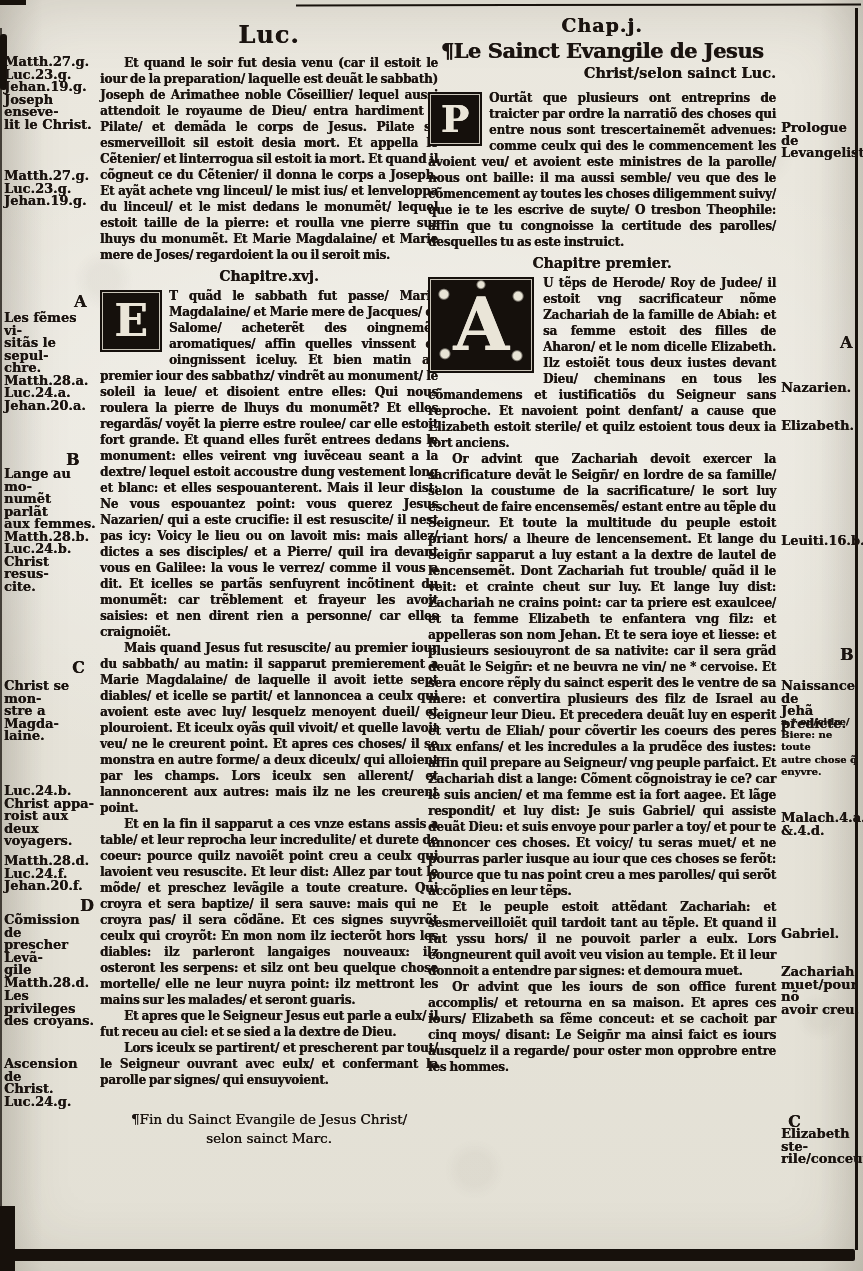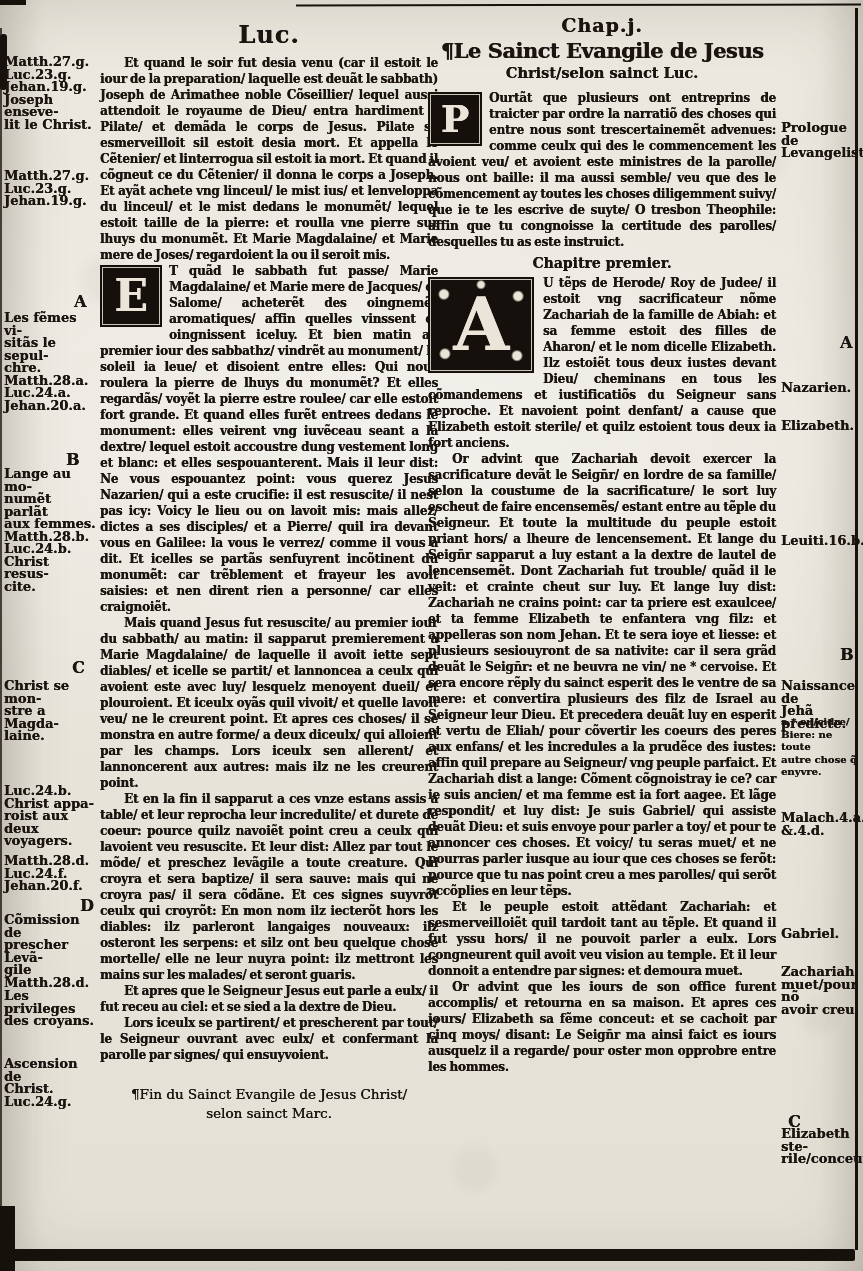--- a/index.html
+++ b/index.html
@@ -33,21 +33,21 @@
   .blob-bottomleft{left:0;top:1206px;width:15px;height:65px;}
 
   .col{position:absolute;}
   .col-left{left:100px;top:20px;width:338px;}
   .col-right{left:428px;top:14px;width:348px;}
 
   .running-head{font-size:24px;font-weight:bold;text-align:center;margin:0 0 6px;letter-spacing:1px;text-shadow:.4px 0 0 currentColor;}
   .col-right .running-head{font-size:19px;margin:0 0 2px;}
 
   .title-1{font-size:21px;font-weight:bold;text-align:center;margin:2px 0 0;letter-spacing:-.5px;text-shadow:.5px 0 0 currentColor;}
-  .title-2{font-size:14.5px;font-weight:bold;text-align:center;margin:1px 0 9px;text-shadow:.3px 0 0 currentColor;}
+  .title-2{font-size:14.5px;font-weight:bold;text-align:right;margin:1px 0 9px;text-shadow:.3px 0 0 currentColor;}
 
   .body{font-size:12px;line-height:16px;font-weight:bold;text-align:justify;margin:0;
         letter-spacing:-.2px;word-spacing:-1px;text-shadow:.3px 0 0 currentColor;}
   .indent{text-indent:24px;}
   .chap-head{font-size:14px;font-weight:bold;text-align:center;margin:5px 0 4px;text-shadow:.3px 0 0 currentColor;}
   .colophon{font-size:13.5px;line-height:19px;font-weight:normal;text-align:center;margin-top:22px;white-space:pre-line;text-shadow:.3px 0 0 currentColor;}
   .catchword{font-size:12px;font-weight:bold;text-align:right;padding-right:32px;margin-top:6px;}
 
   .dropcap{float:left;background:#15100c;color:#eae5d8;text-align:center;
            font-family:"DejaVu Serif", serif;font-weight:bold;
@@ -123,20 +123,21 @@
 Matth.28.d.</div>
   <div class="mnote" style="top:990px">Les privileges
 des croyans.</div>
   <div class="mnote" style="top:1058px">Ascension de
 Christ.
 Luc.24.g.</div>
 
   <main class="col col-left">
     <h1 class="running-head">Luc.</h1>
     <p class="body indent">Et quand le soir fut desia venu (car il estoit le iour de la preparation/ laquelle est deuãt le sabbath) Joseph de Arimathee noble Cõseillier/ lequel aussi attendoit le royaume de Dieu/ entra hardiment a Pilate/ et demãda le corps de Jesus. Pilate se esmerveilloit sil estoit desia mort. Et appella le Cẽtenier/ et linterrogua sil estoit ia mort. Et quand il cõgneut ce du Cẽtenier/ il donna le corps a Joseph. Et ayãt achete vng linceul/ le mist ius/ et lenveloppa du linceul/ et le mist dedans le monumẽt/ lequel estoit taille de la pierre: et roulla vne pierre sur lhuys du monumẽt. Et Marie Magdalaine/ et Marie mere de Joses/ regardoient la ou il seroit mis.</p>
+    <h2 class="chap-head">Chapitre.xvj.</h2>
     <p class="body">
       <span class="dropcap dc-md">E</span>
       <span>T quãd le sabbath fut passe/ Marie Magdalaine/ et Marie mere de Jacques/ et Salome/ acheterẽt des oingnemẽs aromatiques/ affin quelles vinssent et oingnissent iceluy. Et bien matin au premier iour des sabbathz/ vindrẽt au monument/ le soleil ia leue/ et disoient entre elles: Qui nous roulera la pierre de lhuys du monumẽt? Et elles regardãs/ voyẽt la pierre estre roulee/ car elle estoit fort grande. Et quand elles furẽt entrees dedans le monument: elles veirent vng iuvẽceau seant a la dextre/ lequel estoit accoustre dung vestement long et blanc: et elles sespouanterent. Mais il leur dist: Ne vous espouantez point: vous querez Jesus Nazarien/ qui a este crucifie: il est resuscite/ il nest pas icy: Voicy le lieu ou on lavoit mis: mais allez/ dictes a ses disciples/ et a Pierre/ quil ira devant vous en Galilee: la vous le verrez/ comme il vous a dit. Et icelles se partãs senfuyrent incõtinent du monumẽt: car trẽblement et frayeur les avoit saisies: et nen dirent rien a personne/ car elles craignoiẽt.</span>
     </p>
     <p class="body indent">Mais quand Jesus fut resuscite/ au premier iour du sabbath/ au matin: il sapparut premierement a Marie Magdalaine/ de laquelle il avoit iette sept diables/ et icelle se partit/ et lannoncea a ceulx qui avoient este avec luy/ lesquelz menoyent dueil/ et plouroient. Et iceulx oyãs quil vivoit/ et quelle lavoit veu/ ne le creurent point. Et apres ces choses/ il se monstra en autre forme/ a deux diceulx/ qui alloient par les champs. Lors iceulx sen allerent/ et lannoncerent aux autres: mais ilz ne les creurent point.</p>
     <p class="body indent">Et en la fin il sapparut a ces vnze estans assis a table/ et leur reprocha leur incredulite/ et durete de coeur: pource quilz navoiẽt point creu a ceulx qui lavoient veu resuscite. Et leur dist: Allez par tout le mõde/ et preschez levãgile a toute creature. Qui croyra et sera baptize/ il sera sauve: mais qui ne croyra pas/ il sera cõdãne. Et ces signes suyvrõt ceulx qui croyrõt: En mon nom ilz iecterõt hors les diables: ilz parleront langaiges nouveaux: ilz osteront les serpens: et silz ont beu quelque chose mortelle/ elle ne leur nuyra point: ilz mettront les mains sur les malades/ et seront guaris.</p>
     <p class="body indent">Et apres que le Seigneur Jesus eut parle a eulx/ il fut receu au ciel: et se sied a la dextre de Dieu.</p>
     <p class="body indent">Lors iceulx se partirent/ et prescherent par tout/ le Seigneur ouvrant avec eulx/ et confermant la parolle par signes/ qui ensuyvoient.</p>
     <p class="colophon">¶Fin du Sainct Evangile de Jesus Christ/
 selon sainct Marc.</p>

